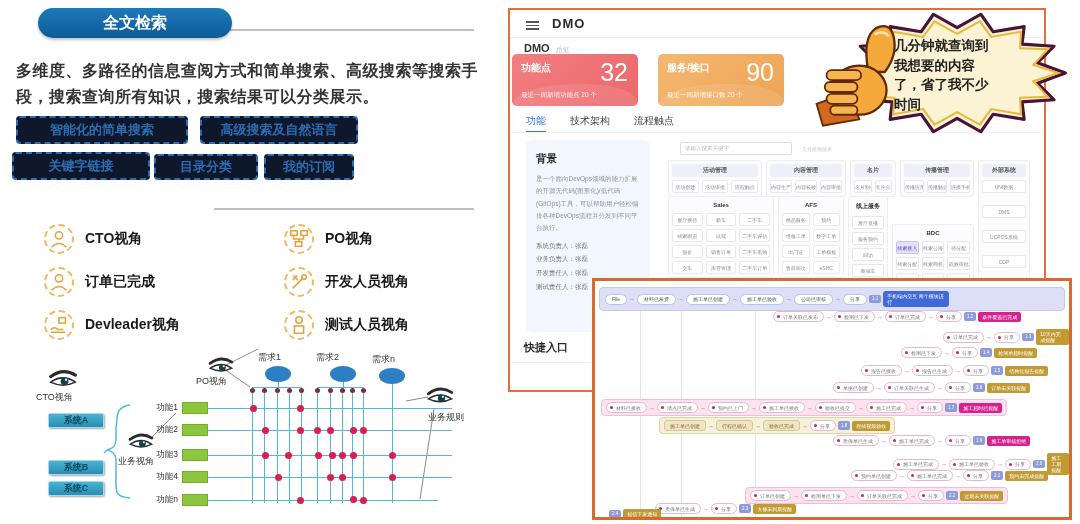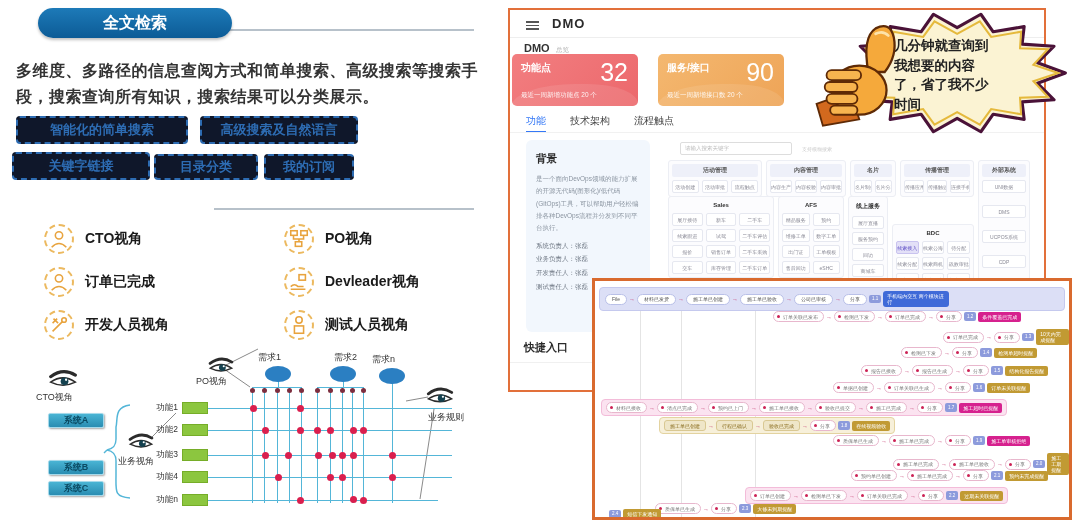--- a/index.html
+++ b/index.html
@@ -165,35 +165,35 @@
         <svg width="22" height="22" viewBox="0 0 24 24" fill="none" stroke="#e8a33d" stroke-width="1.7">
           <circle cx="12" cy="8" r="4"></circle>
             <path d="M4 21 Q12 13 20 21"></path>
           </svg>
         </span>
       <span class="lbl">订单已完成</span>
     </div>
     <div class="role">
       <span class="icn">
         <svg width="22" height="22" viewBox="0 0 24 24" fill="none" stroke="#e8a33d" stroke-width="1.7">
-          <rect x="12" y="4" width="7" height="6"></rect>
-            <path d="M3 17 q4 -4 8 0 h6 M3 20 h16"></path>
-          </svg>
-        </span>
-      <span class="lbl">Devleader视角</span>
-    </div>
-    <div class="role">
-      <span class="icn">
-        <svg width="22" height="22" viewBox="0 0 24 24" fill="none" stroke="#e8a33d" stroke-width="1.7">
           <path d="M5 19 L16 8"></path>
             <circle cx="17.5" cy="6.5" r="2.5"></circle>
             <path d="M6 5 l5 5 M5 10 l5 -5"></path>
           </svg>
         </span>
       <span class="lbl">开发人员视角</span>
+    </div>
+    <div class="role">
+      <span class="icn">
+        <svg width="22" height="22" viewBox="0 0 24 24" fill="none" stroke="#e8a33d" stroke-width="1.7">
+          <rect x="12" y="4" width="7" height="6"></rect>
+            <path d="M3 17 q4 -4 8 0 h6 M3 20 h16"></path>
+          </svg>
+        </span>
+      <span class="lbl">Devleader视角</span>
     </div>
     <div class="role">
       <span class="icn">
         <svg width="22" height="22" viewBox="0 0 24 24" fill="none" stroke="#e8a33d" stroke-width="1.7">
           <circle cx="12" cy="6.5" r="3.5"></circle>
             <rect x="7" y="13" width="10" height="8"></rect>
           </svg>
         </span>
       <span class="lbl">测试人员视角</span>
     </div>
@@ -298,21 +298,21 @@
         <span class="gbox"></span>
       </div>
       </div>
     <div>
         <i class="roval" style="left: 265px; top: 31px;"></i>
         <i class="roval" style="left: 330px; top: 31px;"></i>
         <i class="roval" style="left: 379px; top: 33px;"></i>
       </div>
     <div>
         <span class="reqlab" style="left: 258px; top: 16px;">需求1</span>
-        <span class="reqlab" style="left: 334px; top: 16px;">需求2</span>
+        <span class="reqlab" style="left: 316px; top: 16px;">需求2</span>
         <span class="reqlab" style="left: 372px; top: 18px;">需求n</span>
       </div>
     <div>
         <i class="mdot" style="left: 250px; top: 53px;"></i>
         <i class="mdot" style="left: 262px; top: 53px;"></i>
         <i class="mdot" style="left: 275px; top: 53px;"></i>
         <i class="mdot" style="left: 287px; top: 53px;"></i>
         <i class="mdot" style="left: 299px; top: 53px;"></i>
         <i class="mdot" style="left: 315px; top: 53px;"></i>
         <i class="mdot" style="left: 328px; top: 53px;"></i>

